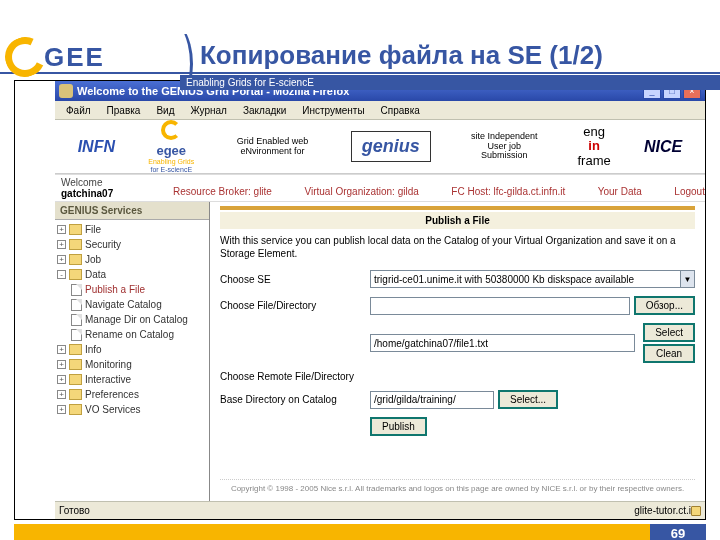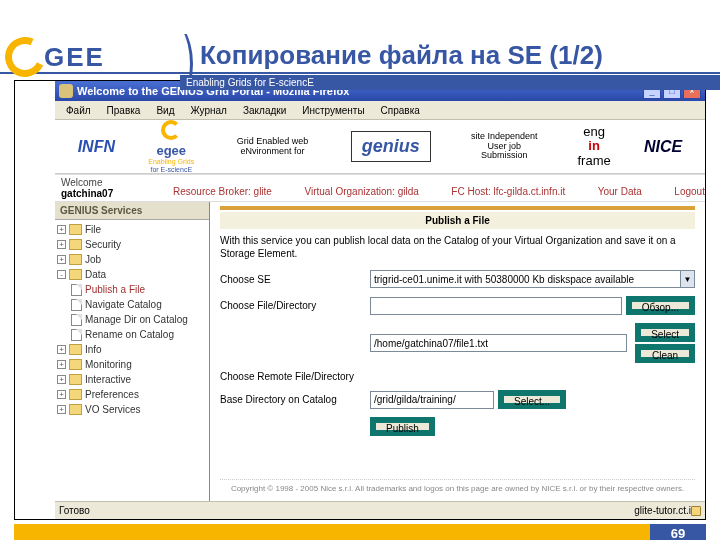--- a/index.html
+++ b/index.html
@@ -59,21 +59,21 @@
   .content-pane { flex: 1; background: #fff; padding: 4px 10px; font-size: 10px; overflow: hidden; display: flex; flex-direction: column; }
   .orange-line { height: 4px; background: #d9a33a; margin-bottom: 2px; }
   .panel-title { text-align: center; font-weight: bold; background: #f4f0de; padding: 3px; margin-bottom: 6px; }
   .desc { margin-bottom: 10px; line-height: 1.25; }
   .form-row { display: flex; align-items: center; margin-bottom: 8px; }
   .form-label { width: 150px; }
   .form-input-wrap { flex: 1; display: flex; align-items: center; gap: 4px; }
   .select-box, .text-box { border: 1px solid #7a8a99; background: #fff; height: 18px; font-size: 10px; padding: 1px 3px; }
   .select-box { display: flex; align-items: center; }
   .select-arrow { width: 14px; height: 16px; background: #dde4ee; border-left: 1px solid #7a8a99; margin: -1px -3px -1px auto; display: flex; align-items: center; justify-content: center; font-size: 8px; }
-  .btn { background: #ece9d8; border: 6px solid #0f766e; height: 19px; padding: 0 10px; font-size: 10px; }
+  .btn { background: #ece9d8; border: 2px solid #0f766e; height: 19px; padding: 0 10px; font-size: 10px; }
   .side-btns { display: flex; flex-direction: column; gap: 2px; margin-left: 4px; }
   
   .copyright { margin-top: auto; font-size: 8px; color: #888; text-align: center; padding: 4px 0; border-top: 1px dotted #ccc; }
   
   .statusbar { height: 18px; background: #ece9d8; border-top: 1px solid #c0c0b0; display: flex; align-items: center; font-size: 10px; padding: 0 4px; }
   .status-left { flex: 1; }
   .status-right { display: flex; align-items: center; }
   .lock { width: 10px; height: 10px; background: #f4d77a; border: 1px solid #a08030; border-radius: 1px; }
   
   .slide-footer { height: 28px; display: flex; align-items: center; }

